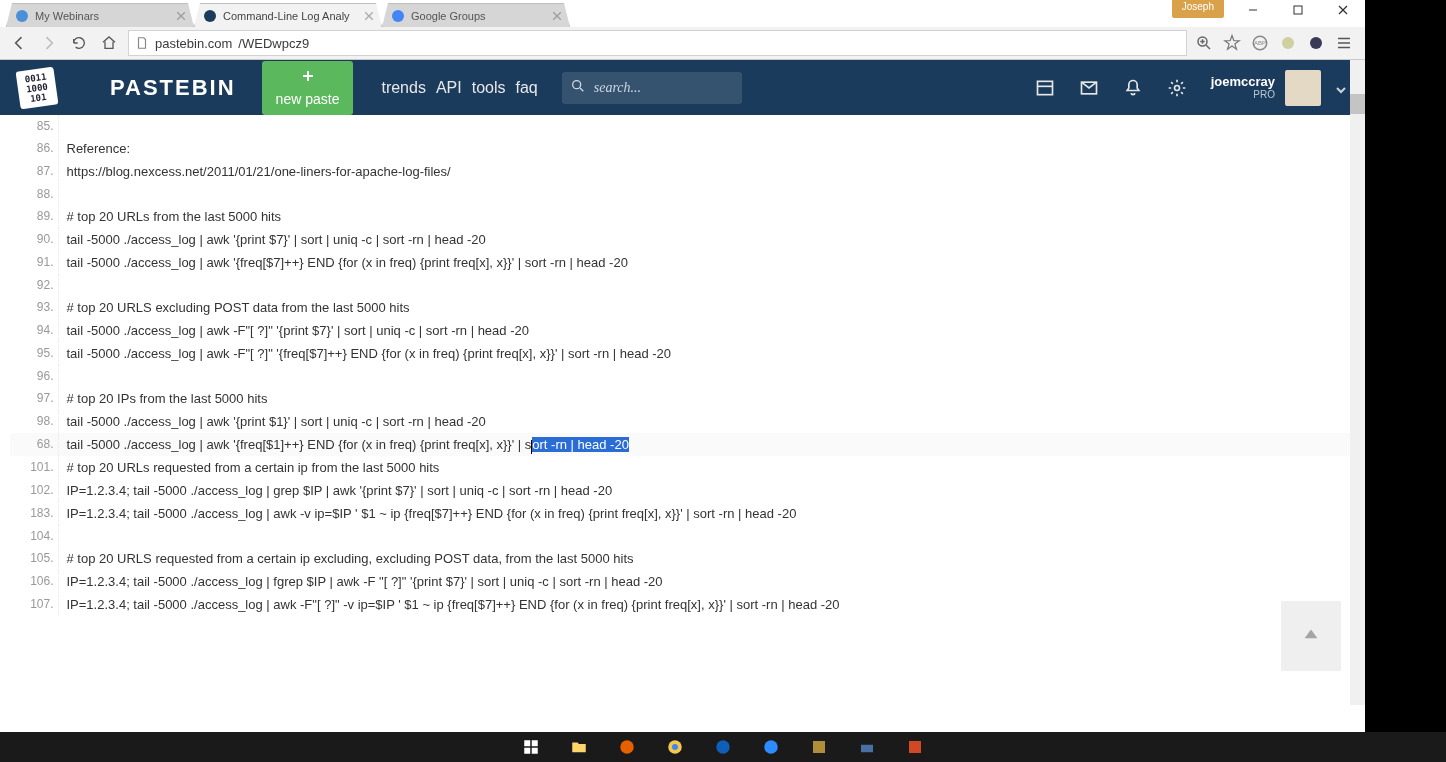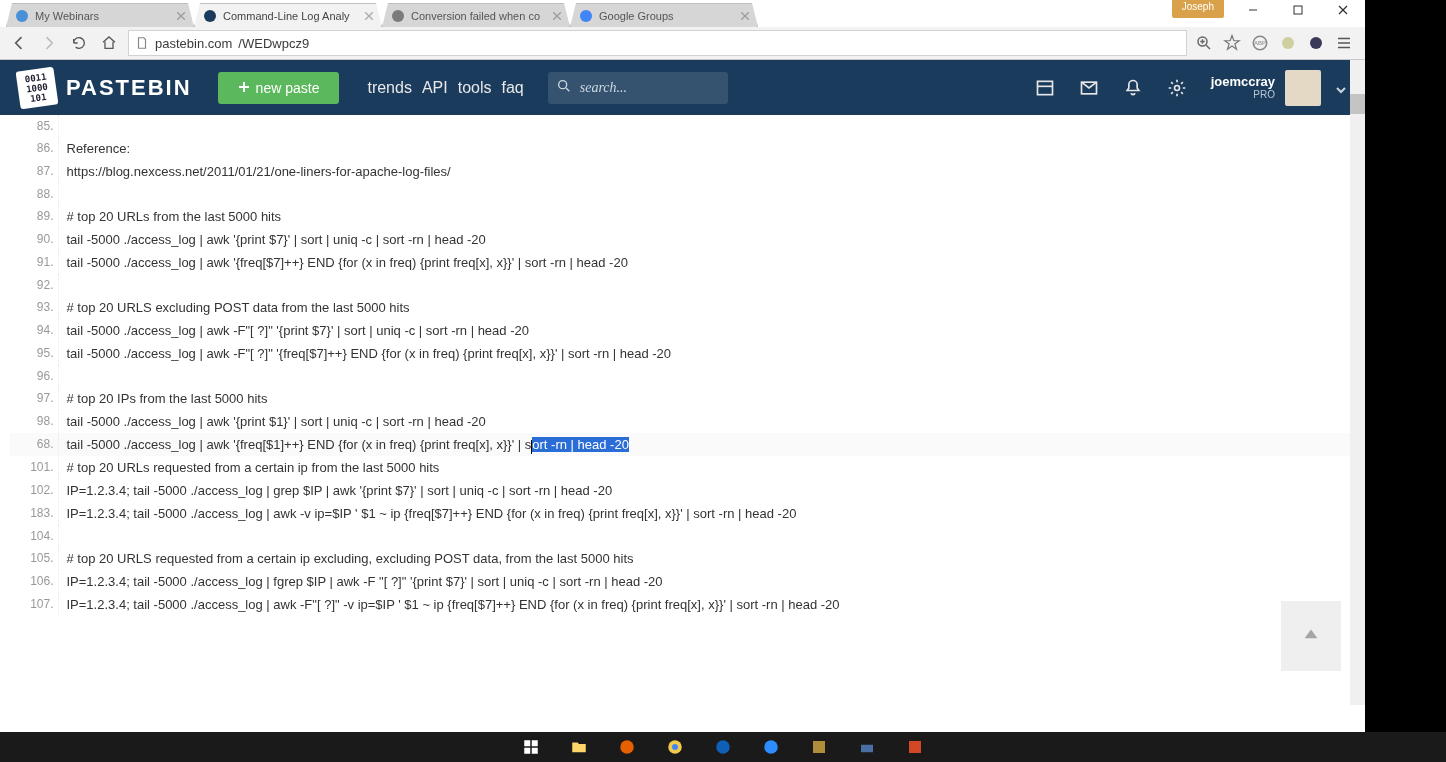--- a/index.html
+++ b/index.html
@@ -45,22 +45,22 @@
   .omnibox .url-domain { color: #3a3a3a; }
   .omnibox .url-path { color: #3a3a3a; }
   .right-icons { display: flex; align-items: center; gap: 10px; padding-right: 4px; }
   .rt-ico { width: 18px; height: 18px; display: flex; align-items: center; justify-content: center; }
 
   
   .viewport { position: relative; width: 1365px; height: 702px; overflow: hidden; background: #fff; }
   .letterbox-right { position: absolute; right: 0; top: 0; width: 81px; height: 762px; background: #000; }
   .pb-header { height: 55px; background: var(--pastebin-header); display: flex; align-items: center; padding: 0 18px; color: #fff; position: relative; }
   .pb-logo-badge { width: 38px; height: 38px; background: #fff; color: #223; font: bold 9px/10px monospace; border-radius: 3px; display: flex; align-items: center; justify-content: center; transform: rotate(-8deg); margin-right: 10px; white-space: pre; text-align: center; }
-  .pb-logo-text { font-size: 22px; font-weight: 700; letter-spacing: 2px; font-family: "Segoe UI", sans-serif; }
-  .pb-newpaste { margin-left: 26px; background: var(--pastebin-green); color: #fff; padding: 8px 20px; border-radius: 3px; display: flex; align-items: center; gap: 6px; font-size: 14px; }
+  .pb-logo-text { font-size: 22px; font-weight: 700; letter-spacing: 2px; font-family: "Segoe UI", sans-serif; margin-left: 44px; }
+  .pb-newpaste { margin-left: 26px; background: var(--pastebin-green); color: #fff; padding: 8px 14px; border-radius: 3px; display: flex; align-items: center; gap: 6px; font-size: 14px; flex-direction: column; }
   .pb-nav { display: flex; gap: 10px; margin-left: 28px; font-size: 16px; color: #e8e8e8; }
   .pb-search { margin-left: 24px; width: 180px; height: 32px; background: rgba(255,255,255,0.12); border-radius: 3px; display: flex; align-items: center; padding: 0 8px; color: #fff; gap: 8px; }
   .pb-search input { background: transparent; border: none; outline: none; color: #fff; font-size: 14px; font-style: italic; font-family: Liberation Serif, serif; width: 120px; }
   .pb-search input::placeholder { color: #cdd8e2; }
   .pb-right { position: absolute; right: 18px; top: 0; height: 55px; display: flex; align-items: center; gap: 24px; }
   .pb-ico { width: 20px; height: 20px; color: #e6e6e6; }
   .pb-user { display: flex; align-items: center; gap: 10px; }
   .pb-user-col { text-align: right; line-height: 1.1; }
   .pb-user-name { font-size: 13px; font-weight: 600; }
   .pb-user-pro { font-size: 10px; color: #b8c7d4; text-align: right; }
@@ -118,32 +118,20 @@
                 <line x1="0" y1="0" x2="8" y2="8" stroke="#666" stroke-width="1.3"></line>
                 <line x1="8" y1="0" x2="0" y2="8" stroke="#666" stroke-width="1.3"></line>
               </svg>
             </span>
           </div>
           <div class="tab active">
             <span class="favicon"><svg viewBox="0 0 14 14">
                 <circle cx="7" cy="7" r="6" fill="#1a3b5c"></circle>
               </svg></span>
             <span class="tab-title">Command-Line Log Analy</span>
-            <span class="tab-close">
-              <svg viewBox="0 0 8 8">
-                <line x1="0" y1="0" x2="8" y2="8" stroke="#666" stroke-width="1.3"></line>
-                <line x1="8" y1="0" x2="0" y2="8" stroke="#666" stroke-width="1.3"></line>
-              </svg>
-            </span>
-          </div>
-          <div class="tab">
-            <span class="favicon"><svg viewBox="0 0 14 14">
-                <circle cx="7" cy="7" r="6" fill="#7b7b7b"></circle>
-              </svg></span>
-            <span class="tab-title">Conversion failed when co</span>
             <span class="tab-close">
               <svg viewBox="0 0 8 8">
                 <line x1="0" y1="0" x2="8" y2="8" stroke="#666" stroke-width="1.3"></line>
                 <line x1="8" y1="0" x2="0" y2="8" stroke="#666" stroke-width="1.3"></line>
               </svg>
             </span>
           </div>
           <div class="tab">
             <span class="favicon"><svg viewBox="0 0 14 14">
                 <circle cx="7" cy="7" r="6" fill="#4285f4"></circle>

